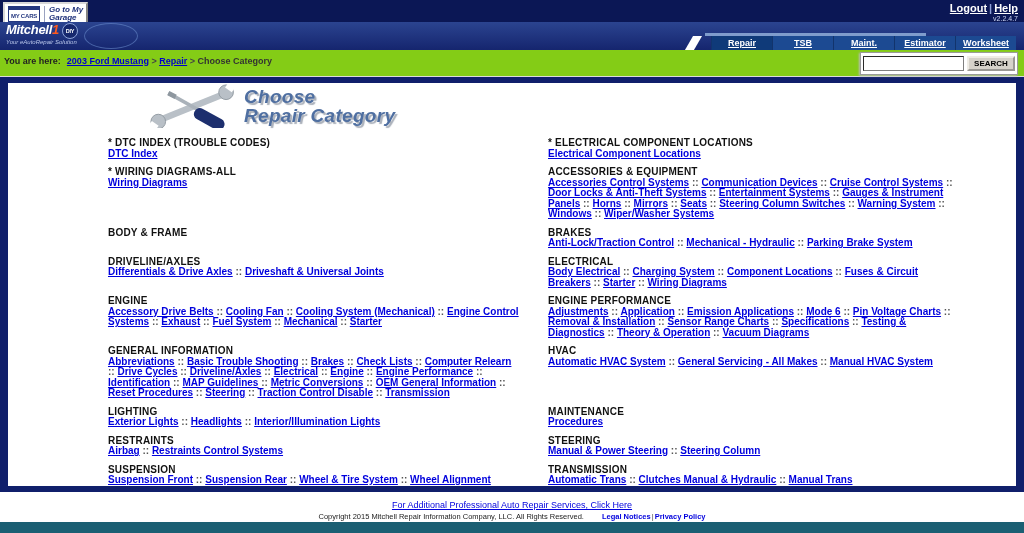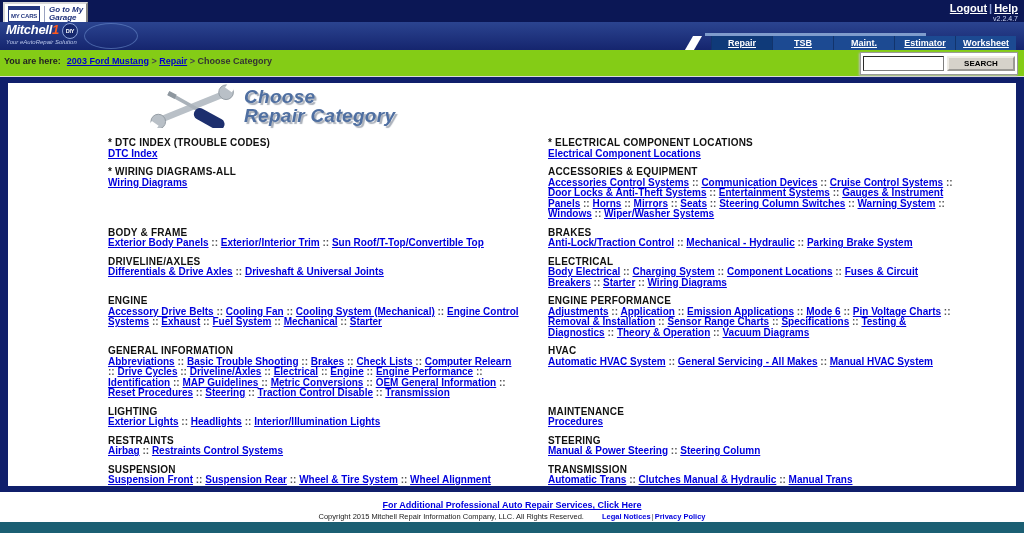--- a/index.html
+++ b/index.html
@@ -43,40 +43,40 @@
   
   .whitebar{height:26px;background:#84cc16;position:relative;flex:none;border-bottom:1px solid #dcdcdc;}
   .breadcrumb{position:absolute;left:4px;top:6px;font-size:9px;color:#222;white-space:nowrap;}
   .bc-prefix{font-weight:bold;margin-right:6px;}
   .bc-link{color:#0000cc;font-weight:bold;text-decoration:underline;cursor:pointer;}
   .bc-sep{color:#444;font-weight:bold;}
   .bc-current{color:#333;font-weight:bold;}
   .search-wrap{position:absolute;right:6px;top:2px;width:152px;height:19px;border:1px solid #9a9a9a;
     background:#fff;display:flex;align-items:center;padding:1px 2px;gap:3px;box-shadow:-1px 1px 2px #bbb;}
   .search-input{flex:1;height:13px;border:1px solid #7f7f7f;border-style:inset;font-size:9px;padding:0 2px;min-width:0;}
-  .search-btn{width:68px;height:15px;font-size:8px;font-weight:bold;background:#d6d2ca;
+  .search-btn{width:48px;height:15px;font-size:8px;font-weight:bold;background:#d6d2ca;
     border:2px outset #efece5;color:#000;cursor:pointer;padding:0;line-height:11px;}
 
   
   .main{flex:1;background:#101f6b;padding:6px 8px;min-height:0;}
   .panel{background:#fff;height:100%;overflow:hidden;padding-top:3px;box-sizing:border-box;}
   .heading-row{margin-left:140px;height:40px;display:flex;align-items:center;gap:4px;}
   .heading-text{font-size:19px;line-height:19px;font-weight:bold;font-style:italic;color:#4f6fa1;
     text-shadow:2px 2px 1px #aab0ba;letter-spacing:0.3px;}
 
   .cat-grid{margin-top:12px;padding-left:100px;display:grid;grid-template-columns:412px 412px;
     column-gap:28px;font-size:10px;line-height:10.5px;}
   .cat-cell{margin-bottom:8px;}
   .cat-title{font-weight:bold;color:#111;letter-spacing:0.2px;}
   .cat-link{color:#0000dd;font-weight:bold;text-decoration:underline;cursor:pointer;}
   .sep{color:#555;font-weight:bold;}
 
   
   .footer-white{height:30px;background:#fff;text-align:center;flex:none;padding-top:2px;box-sizing:border-box;}
-  .f-line1 a{font-size:9px;color:#0000dd;text-decoration:underline;cursor:pointer;line-height:10px;font-weight:bold;}
+  .f-line1 a{font-size:9px;color:#0000dd;text-decoration:underline;cursor:pointer;line-height:10px;}
   .f-line2{font-size:7.5px;color:#222;line-height:9px;}
   .f-line2 a{color:#0000dd;font-weight:bold;cursor:pointer;}
   .f-line2 .fsep{color:#444;margin:0 1px;}
   .f-line2 .fgap{display:inline-block;width:18px;}
   .f-line3 a{font-size:10px;font-weight:bold;color:#0000dd;text-decoration:underline;cursor:pointer;line-height:11px;}
   .footer-teal{height:11px;background:#1b5f73;flex:none;}
 </style>
 </head>
 <body>
 
@@ -161,21 +161,20 @@
           <div class="cat-cell">
             <div class="cat-title">* WIRING DIAGRAMS-ALL</div>
             <div class="cat-links"><a class="cat-link">Wiring Diagrams</a></div>
           </div>
           <div class="cat-cell">
             <div class="cat-title">ACCESSORIES &amp; EQUIPMENT</div>
             <div class="cat-links"><a class="cat-link">Accessories Control Systems</a><span class="sep"> :: </span><a class="cat-link">Communication Devices</a><span class="sep"> :: </span><a class="cat-link">Cruise Control Systems</a><span class="sep"> :: </span><a class="cat-link">Door Locks &amp; Anti-Theft Systems</a><span class="sep"> :: </span><a class="cat-link">Entertainment Systems</a><span class="sep"> :: </span><a class="cat-link">Gauges &amp; Instrument Panels</a><span class="sep"> :: </span><a class="cat-link">Horns</a><span class="sep"> :: </span><a class="cat-link">Mirrors</a><span class="sep"> :: </span><a class="cat-link">Seats</a><span class="sep"> :: </span><a class="cat-link">Steering Column Switches</a><span class="sep"> :: </span><a class="cat-link">Warning System</a><span class="sep"> :: </span><a class="cat-link">Windows</a><span class="sep"> :: </span><a class="cat-link">Wiper/Washer Systems</a></div>
           </div>
           <div class="cat-cell">
             <div class="cat-title">BODY &amp; FRAME</div>
-            <div class="cat-links"><a class="cat-link">Exterior Body Panels</a><span class="sep"> :: </span><a class="cat-link">Exterior/Interior Trim</a><span class="sep"> :: </span><a class="cat-link">Sun Roof/T-Top/Convertible Top</a></div>
           </div>
           <div class="cat-cell">
             <div class="cat-title">BRAKES</div>
             <div class="cat-links"><a class="cat-link">Anti-Lock/Traction Control</a><span class="sep"> :: </span><a class="cat-link">Mechanical - Hydraulic</a><span class="sep"> :: </span><a class="cat-link">Parking Brake System</a></div>
           </div>
           <div class="cat-cell">
             <div class="cat-title">DRIVELINE/AXLES</div>
             <div class="cat-links"><a class="cat-link">Differentials &amp; Drive Axles</a><span class="sep"> :: </span><a class="cat-link">Driveshaft &amp; Universal Joints</a></div>
           </div>
           <div class="cat-cell">

